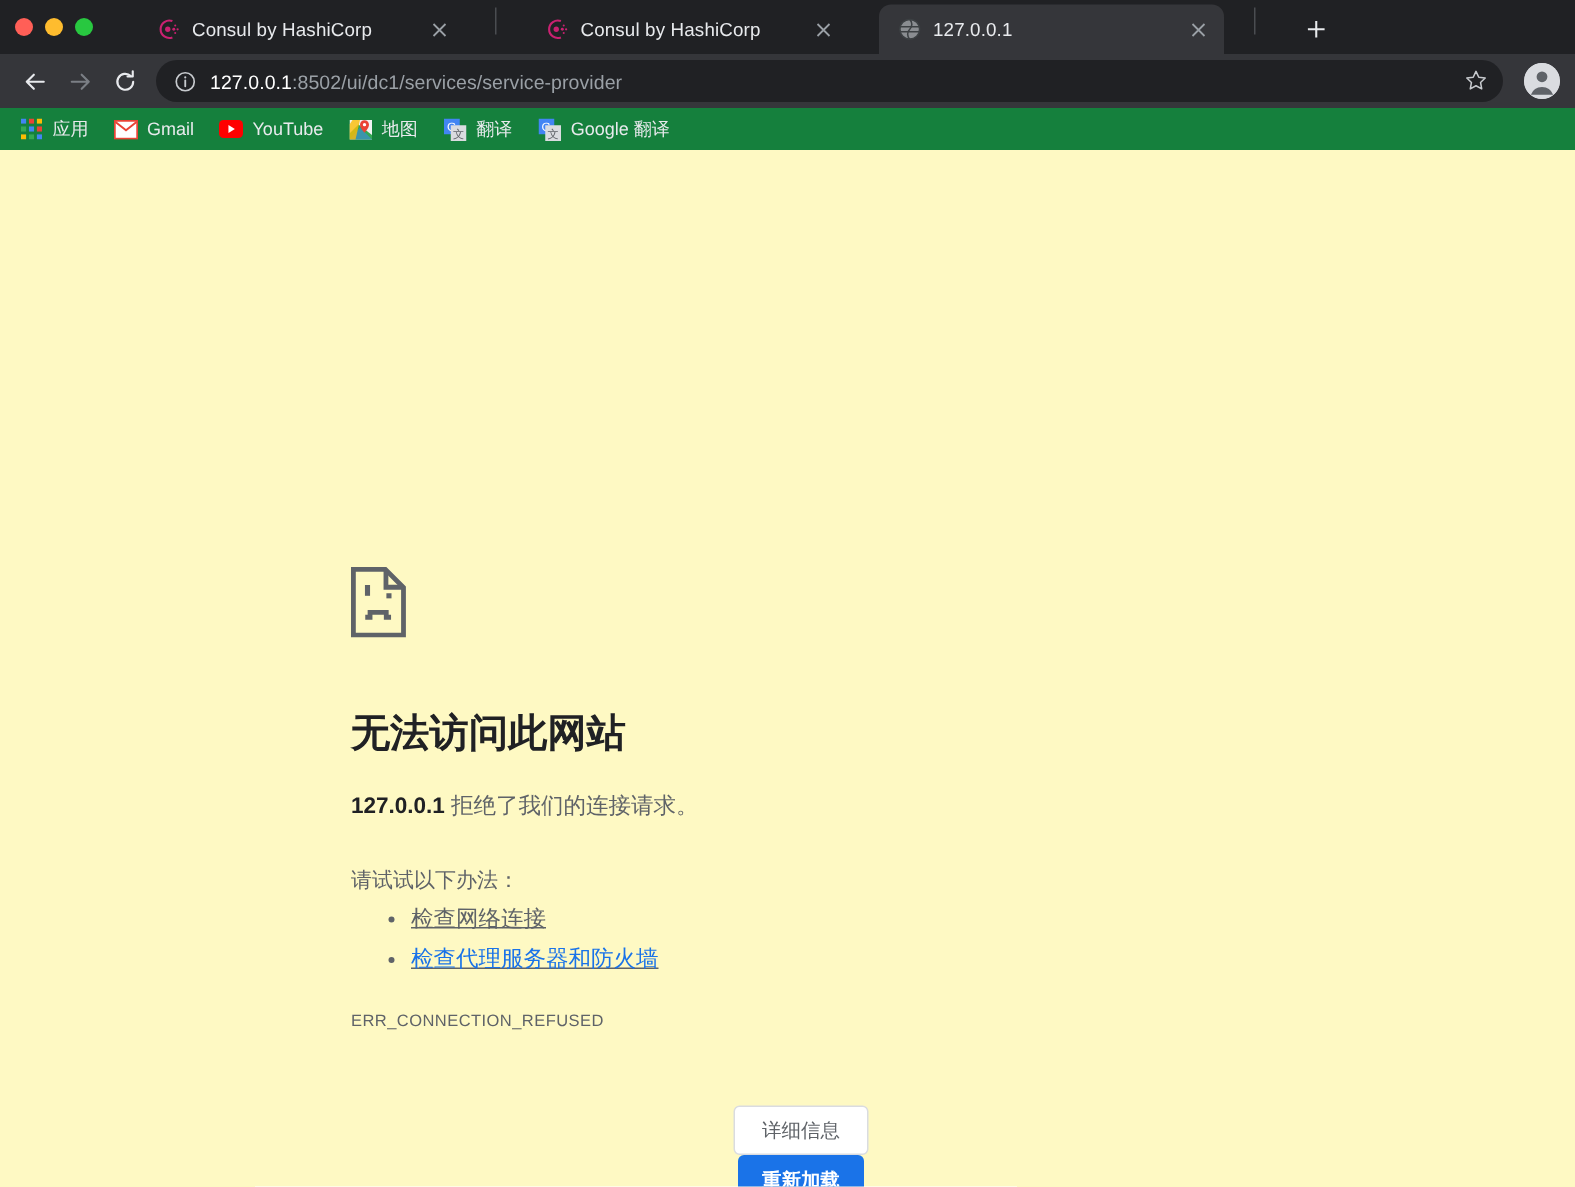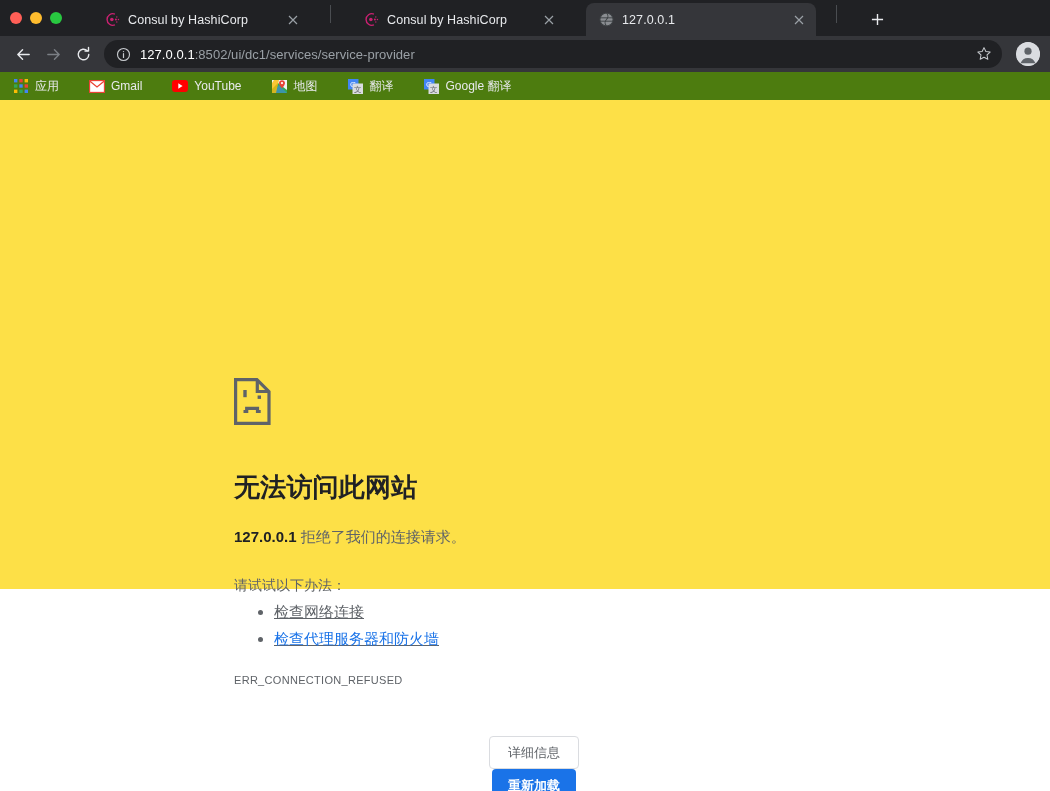--- a/index.html
+++ b/index.html
@@ -132,43 +132,43 @@
     margin-left: 8px; margin-right: 2px;
     border-radius: 50%;
     background: #dadce0;
     display: flex; align-items: center; justify-content: center;
     overflow: hidden;
   }
 
   
   #bookmarks-bar {
     height: 28px;
-    background: #4d7c0f;
+    background: #15803d;
     display: flex;
     align-items: center;
     padding: 0 6px;
-    gap: 16px;
+    gap: 3px;
   }
   .bookmark {
     display: flex;
     align-items: center;
     gap: 6px;
     padding: 3px 7px;
     border-radius: 4px;
     color: #e8eaed;
     font-size: 12px;
     white-space: nowrap;
   }
   .bm-icon { width: 16px; height: 16px; flex: 0 0 16px; display: flex; align-items: center; justify-content: center; }
 
   
   #page {
     width: 1050px;
-    height: 489px;
-    background: #fde047;
+    height: 691px;
+    background: #fef9c3;
     position: relative;
   }
   #error-wrap {
     position: absolute;
     left: 234px;
     top: 278px;
     width: 600px;
   }
   #sad-icon { margin-bottom: 42px; }
   #error-heading {

